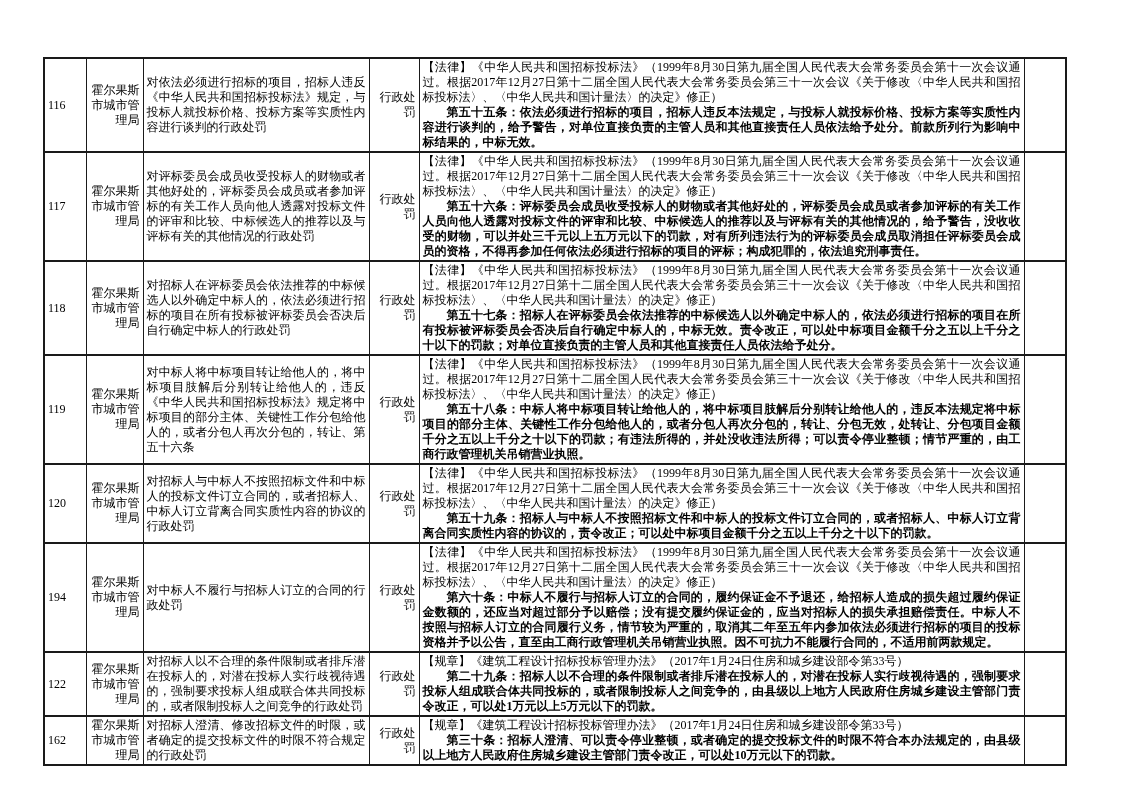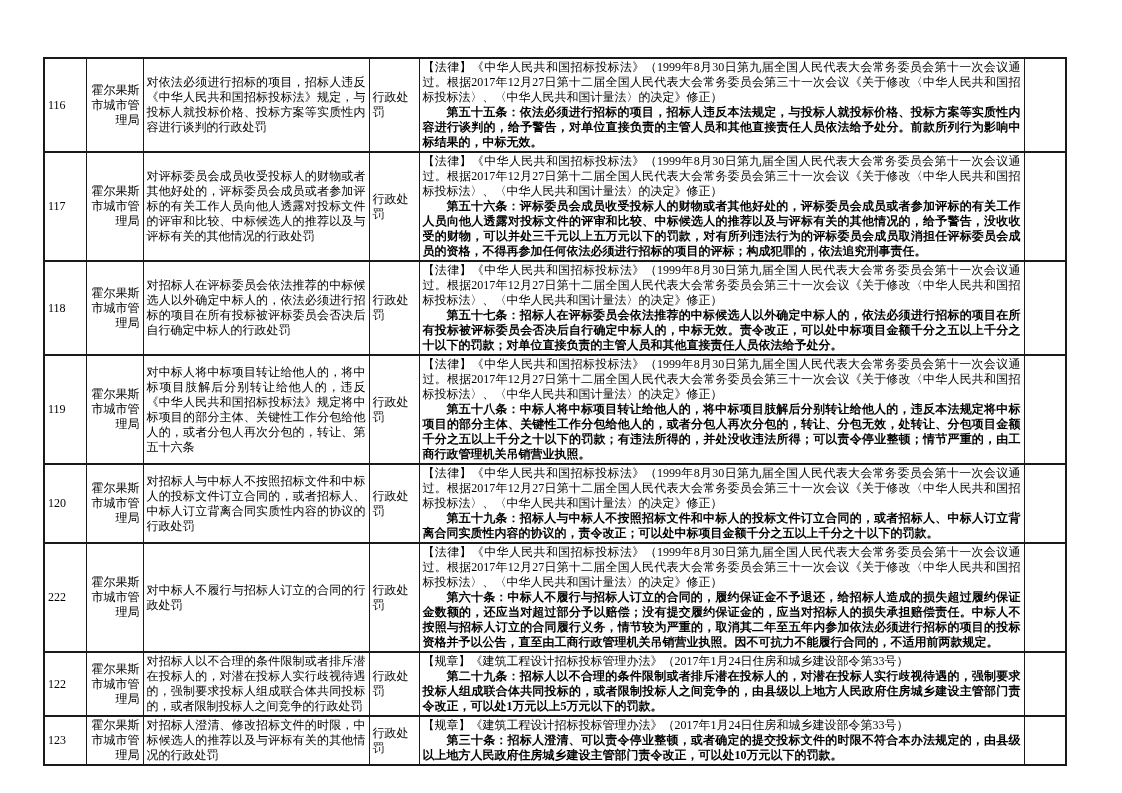--- a/index.html
+++ b/index.html
@@ -19,21 +19,21 @@
     padding:1px 3px;
     vertical-align:middle;
     overflow:hidden;
     word-break:break-all;
   }
   table.grid tr{border-top:2px solid #1a1a1a;border-bottom:2px solid #1a1a1a;}
   table.grid{border:2px solid #1a1a1a;}
   td.c-num{text-align:left;padding:1px 1px;}
   td.c-agency{text-align:right;padding:1px 4px;}
   td.c-matter{text-align:justify;text-justify:inter-ideograph;padding:1px 4px;}
-  td.c-type{text-align:left;padding:1px 1px;}
+  td.c-type{text-align:right;padding:1px 1px;}
   td.c-basis{vertical-align:top;text-align:justify;text-justify:inter-ideograph;padding:1px 4px;}
   td.c-basis p{margin:0;}
   td.c-basis p.clause{text-indent:2em;font-weight:bold;}
   td.c-empty{padding:0;}
 </style>
 </head>
 <body>
 
 <div class="sheet">
   <table class="grid">
@@ -100,21 +100,21 @@
     <td class="c-matter">对招标人与中标人不按照招标文件和中标人的投标文件订立合同的，或者招标人、中标人订立背离合同实质性内容的协议的行政处罚</td>
     <td class="c-type">行政处罚</td>
     <td class="c-basis">
       <p class="ref">【法律】《中华人民共和国招标投标法》（1999年8月30日第九届全国人民代表大会常务委员会第十一次会议通过。根据2017年12月27日第十二届全国人民代表大会常务委员会第三十一次会议《关于修改〈中华人民共和国招标投标法〉、〈中华人民共和国计量法〉的决定》修正）</p>
       <p class="clause">第五十九条：招标人与中标人不按照招标文件和中标人的投标文件订立合同的，或者招标人、中标人订立背离合同实质性内容的协议的，责令改正；可以处中标项目金额千分之五以上千分之十以下的罚款。</p>
     </td>
     <td class="c-empty"></td>
   </tr>
 
   <tr>
-    <td class="c-num">222</td>
+    <td class="c-num">194</td>
     <td class="c-agency">霍尔果斯市城市管理局</td>
     <td class="c-matter">对中标人不履行与招标人订立的合同的行政处罚</td>
     <td class="c-type">行政处罚</td>
     <td class="c-basis">
       <p class="ref">【法律】《中华人民共和国招标投标法》（1999年8月30日第九届全国人民代表大会常务委员会第十一次会议通过。根据2017年12月27日第十二届全国人民代表大会常务委员会第三十一次会议《关于修改〈中华人民共和国招标投标法〉、〈中华人民共和国计量法〉的决定》修正）</p>
       <p class="clause">第六十条：中标人不履行与招标人订立的合同的，履约保证金不予退还，给招标人造成的损失超过履约保证金数额的，还应当对超过部分予以赔偿；没有提交履约保证金的，应当对招标人的损失承担赔偿责任。中标人不按照与招标人订立的合同履行义务，情节较为严重的，取消其二年至五年内参加依法必须进行招标的项目的投标资格并予以公告，直至由工商行政管理机关吊销营业执照。因不可抗力不能履行合同的，不适用前两款规定。</p>
     </td>
     <td class="c-empty"></td>
   </tr>
 
@@ -124,23 +124,23 @@
     <td class="c-matter">对招标人以不合理的条件限制或者排斥潜在投标人的，对潜在投标人实行歧视待遇的，强制要求投标人组成联合体共同投标的，或者限制投标人之间竞争的行政处罚</td>
     <td class="c-type">行政处罚</td>
     <td class="c-basis">
       <p class="ref">【规章】《建筑工程设计招标投标管理办法》（2017年1月24日住房和城乡建设部令第33号）</p>
       <p class="clause">第二十九条：招标人以不合理的条件限制或者排斥潜在投标人的，对潜在投标人实行歧视待遇的，强制要求投标人组成联合体共同投标的，或者限制投标人之间竞争的，由县级以上地方人民政府住房城乡建设主管部门责令改正，可以处1万元以上5万元以下的罚款。</p>
     </td>
     <td class="c-empty"></td>
   </tr>
 
   <tr>
-    <td class="c-num">123</td>
+    <td class="c-num">162</td>
     <td class="c-agency">霍尔果斯市城市管理局</td>
-    <td class="c-matter">对招标人澄清、修改招标文件的时限，中标候选人的推荐以及与评标有关的其他情况的行政处罚</td>
+    <td class="c-matter">对招标人澄清、修改招标文件的时限，或者确定的提交投标文件的时限不符合规定的行政处罚</td>
     <td class="c-type">行政处罚</td>
     <td class="c-basis">
       <p class="ref">【规章】《建筑工程设计招标投标管理办法》（2017年1月24日住房和城乡建设部令第33号）</p>
       <p class="clause">第三十条：招标人澄清、可以责令停业整顿，或者确定的提交投标文件的时限不符合本办法规定的，由县级以上地方人民政府住房城乡建设主管部门责令改正，可以处10万元以下的罚款。</p>
     </td>
     <td class="c-empty"></td>
   </tr>
 </tbody>
   </table>
 </div>

